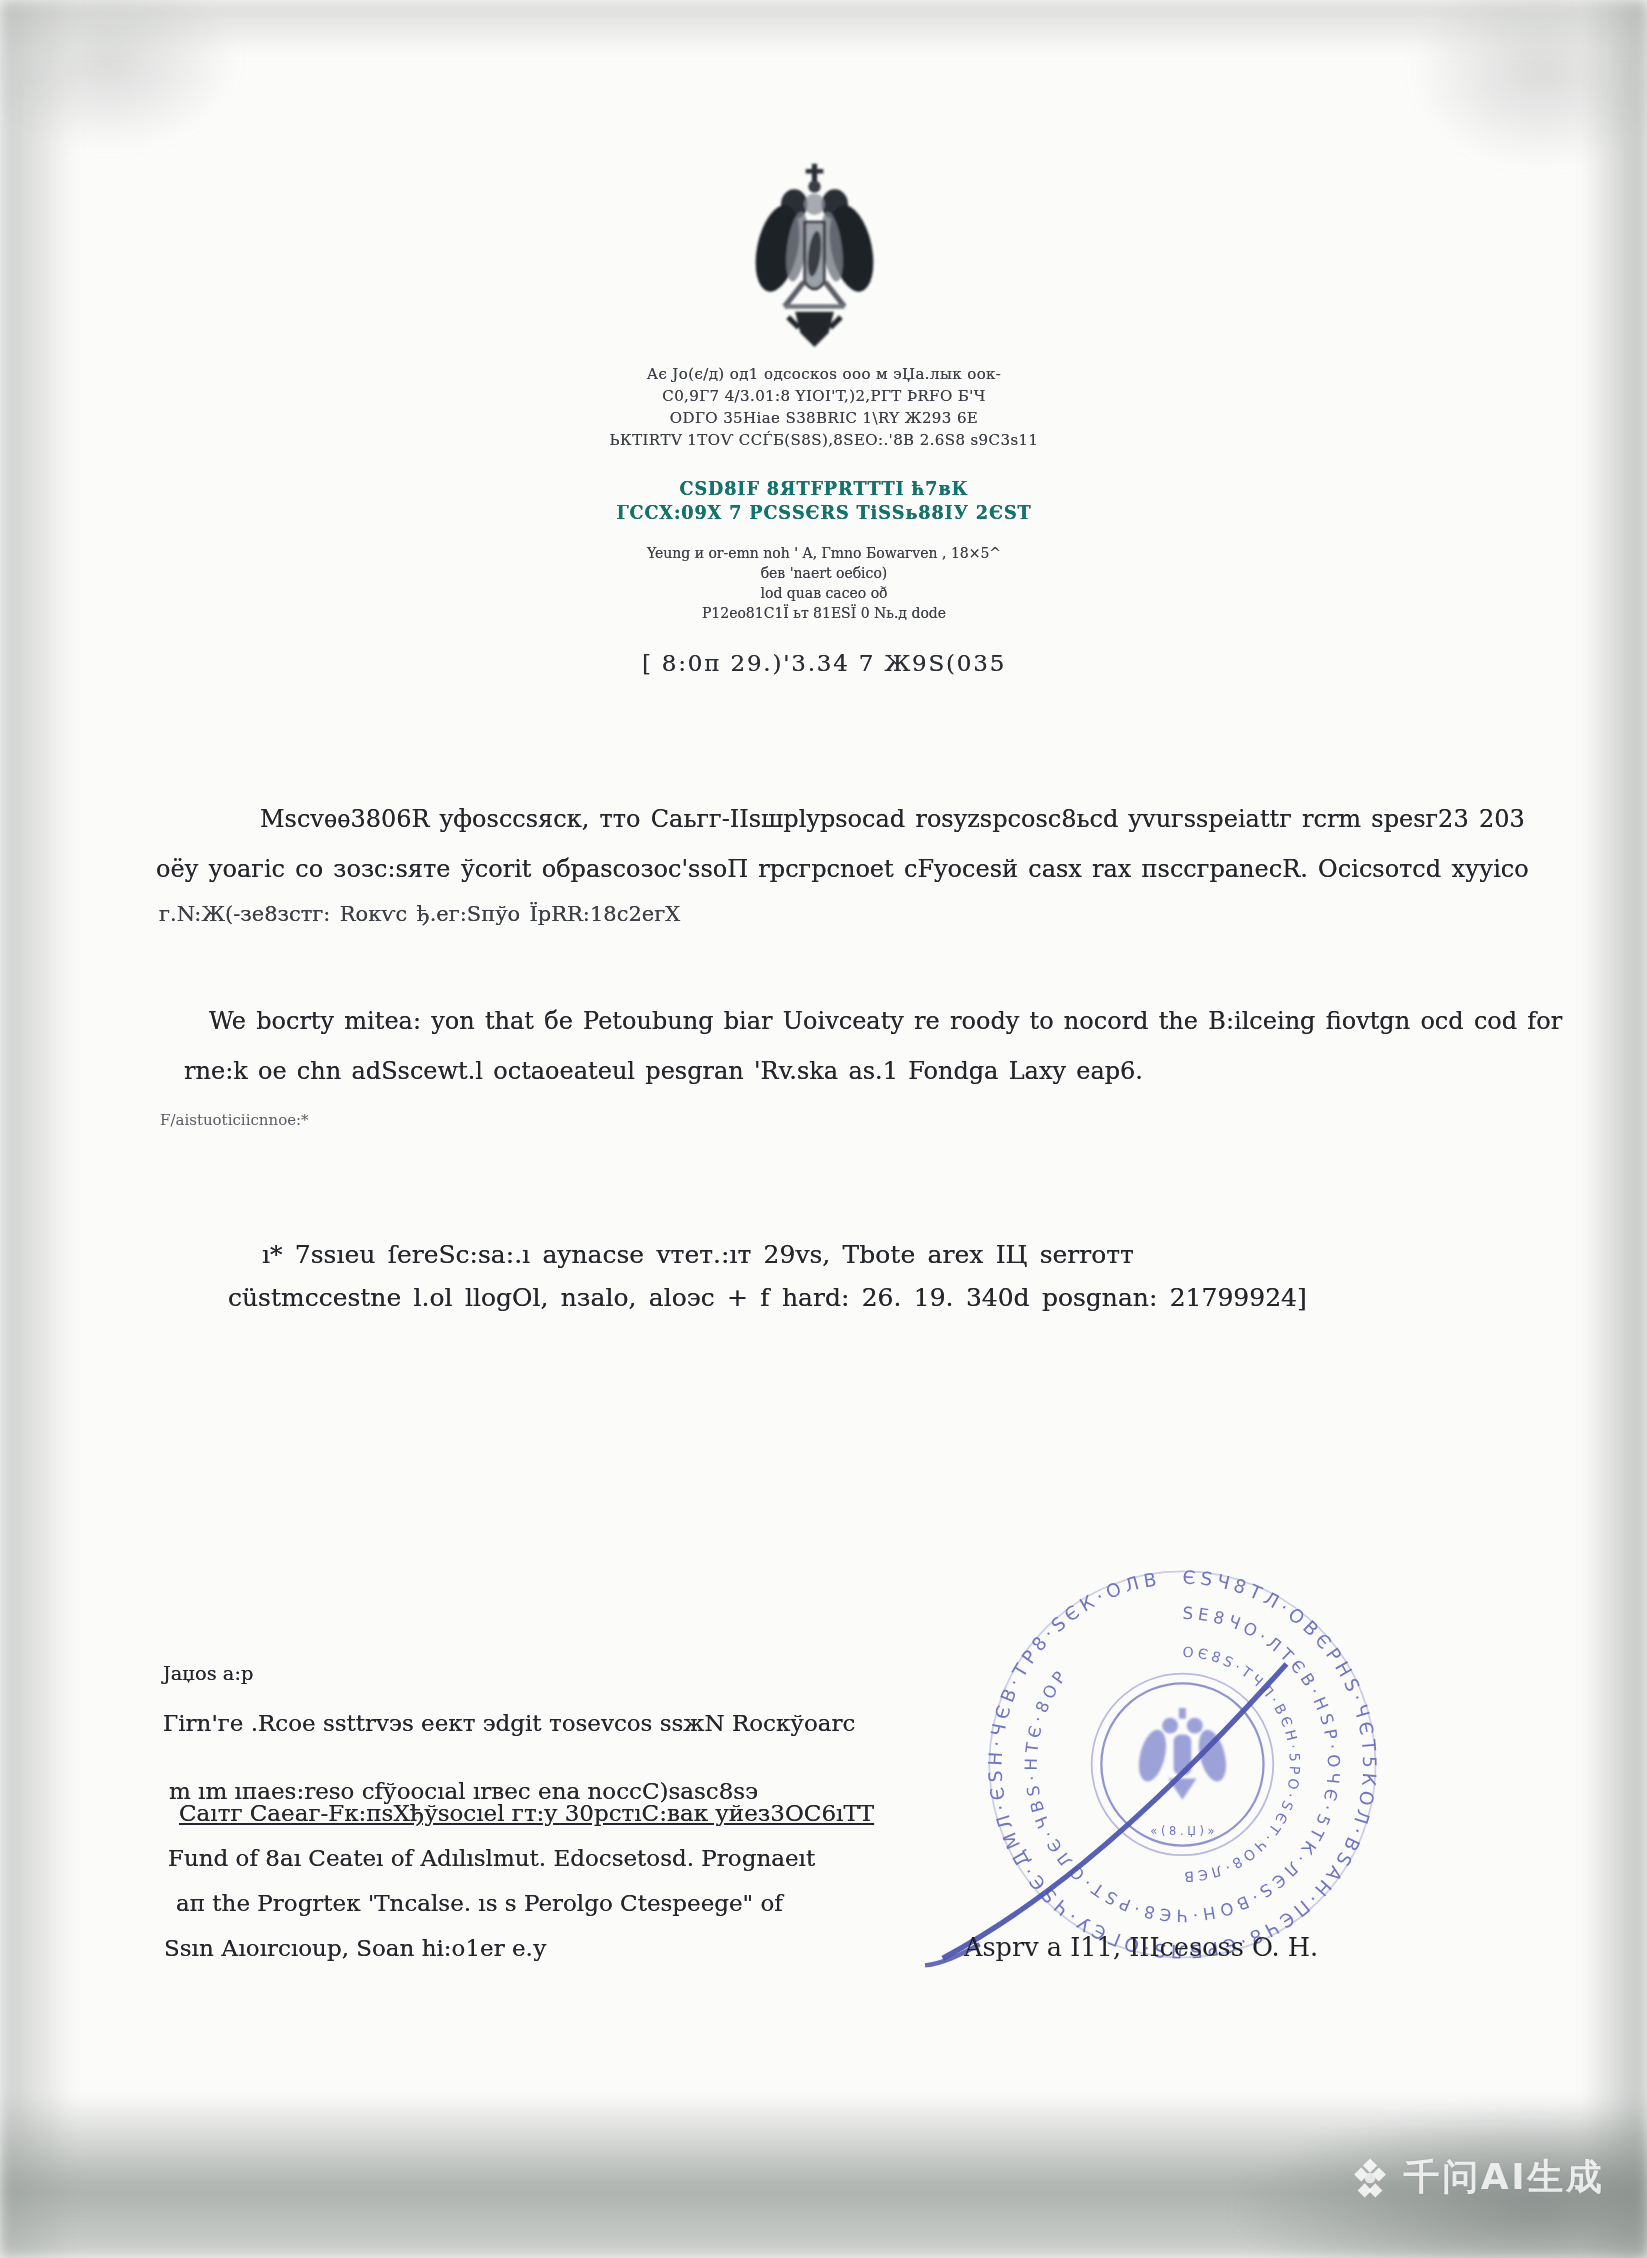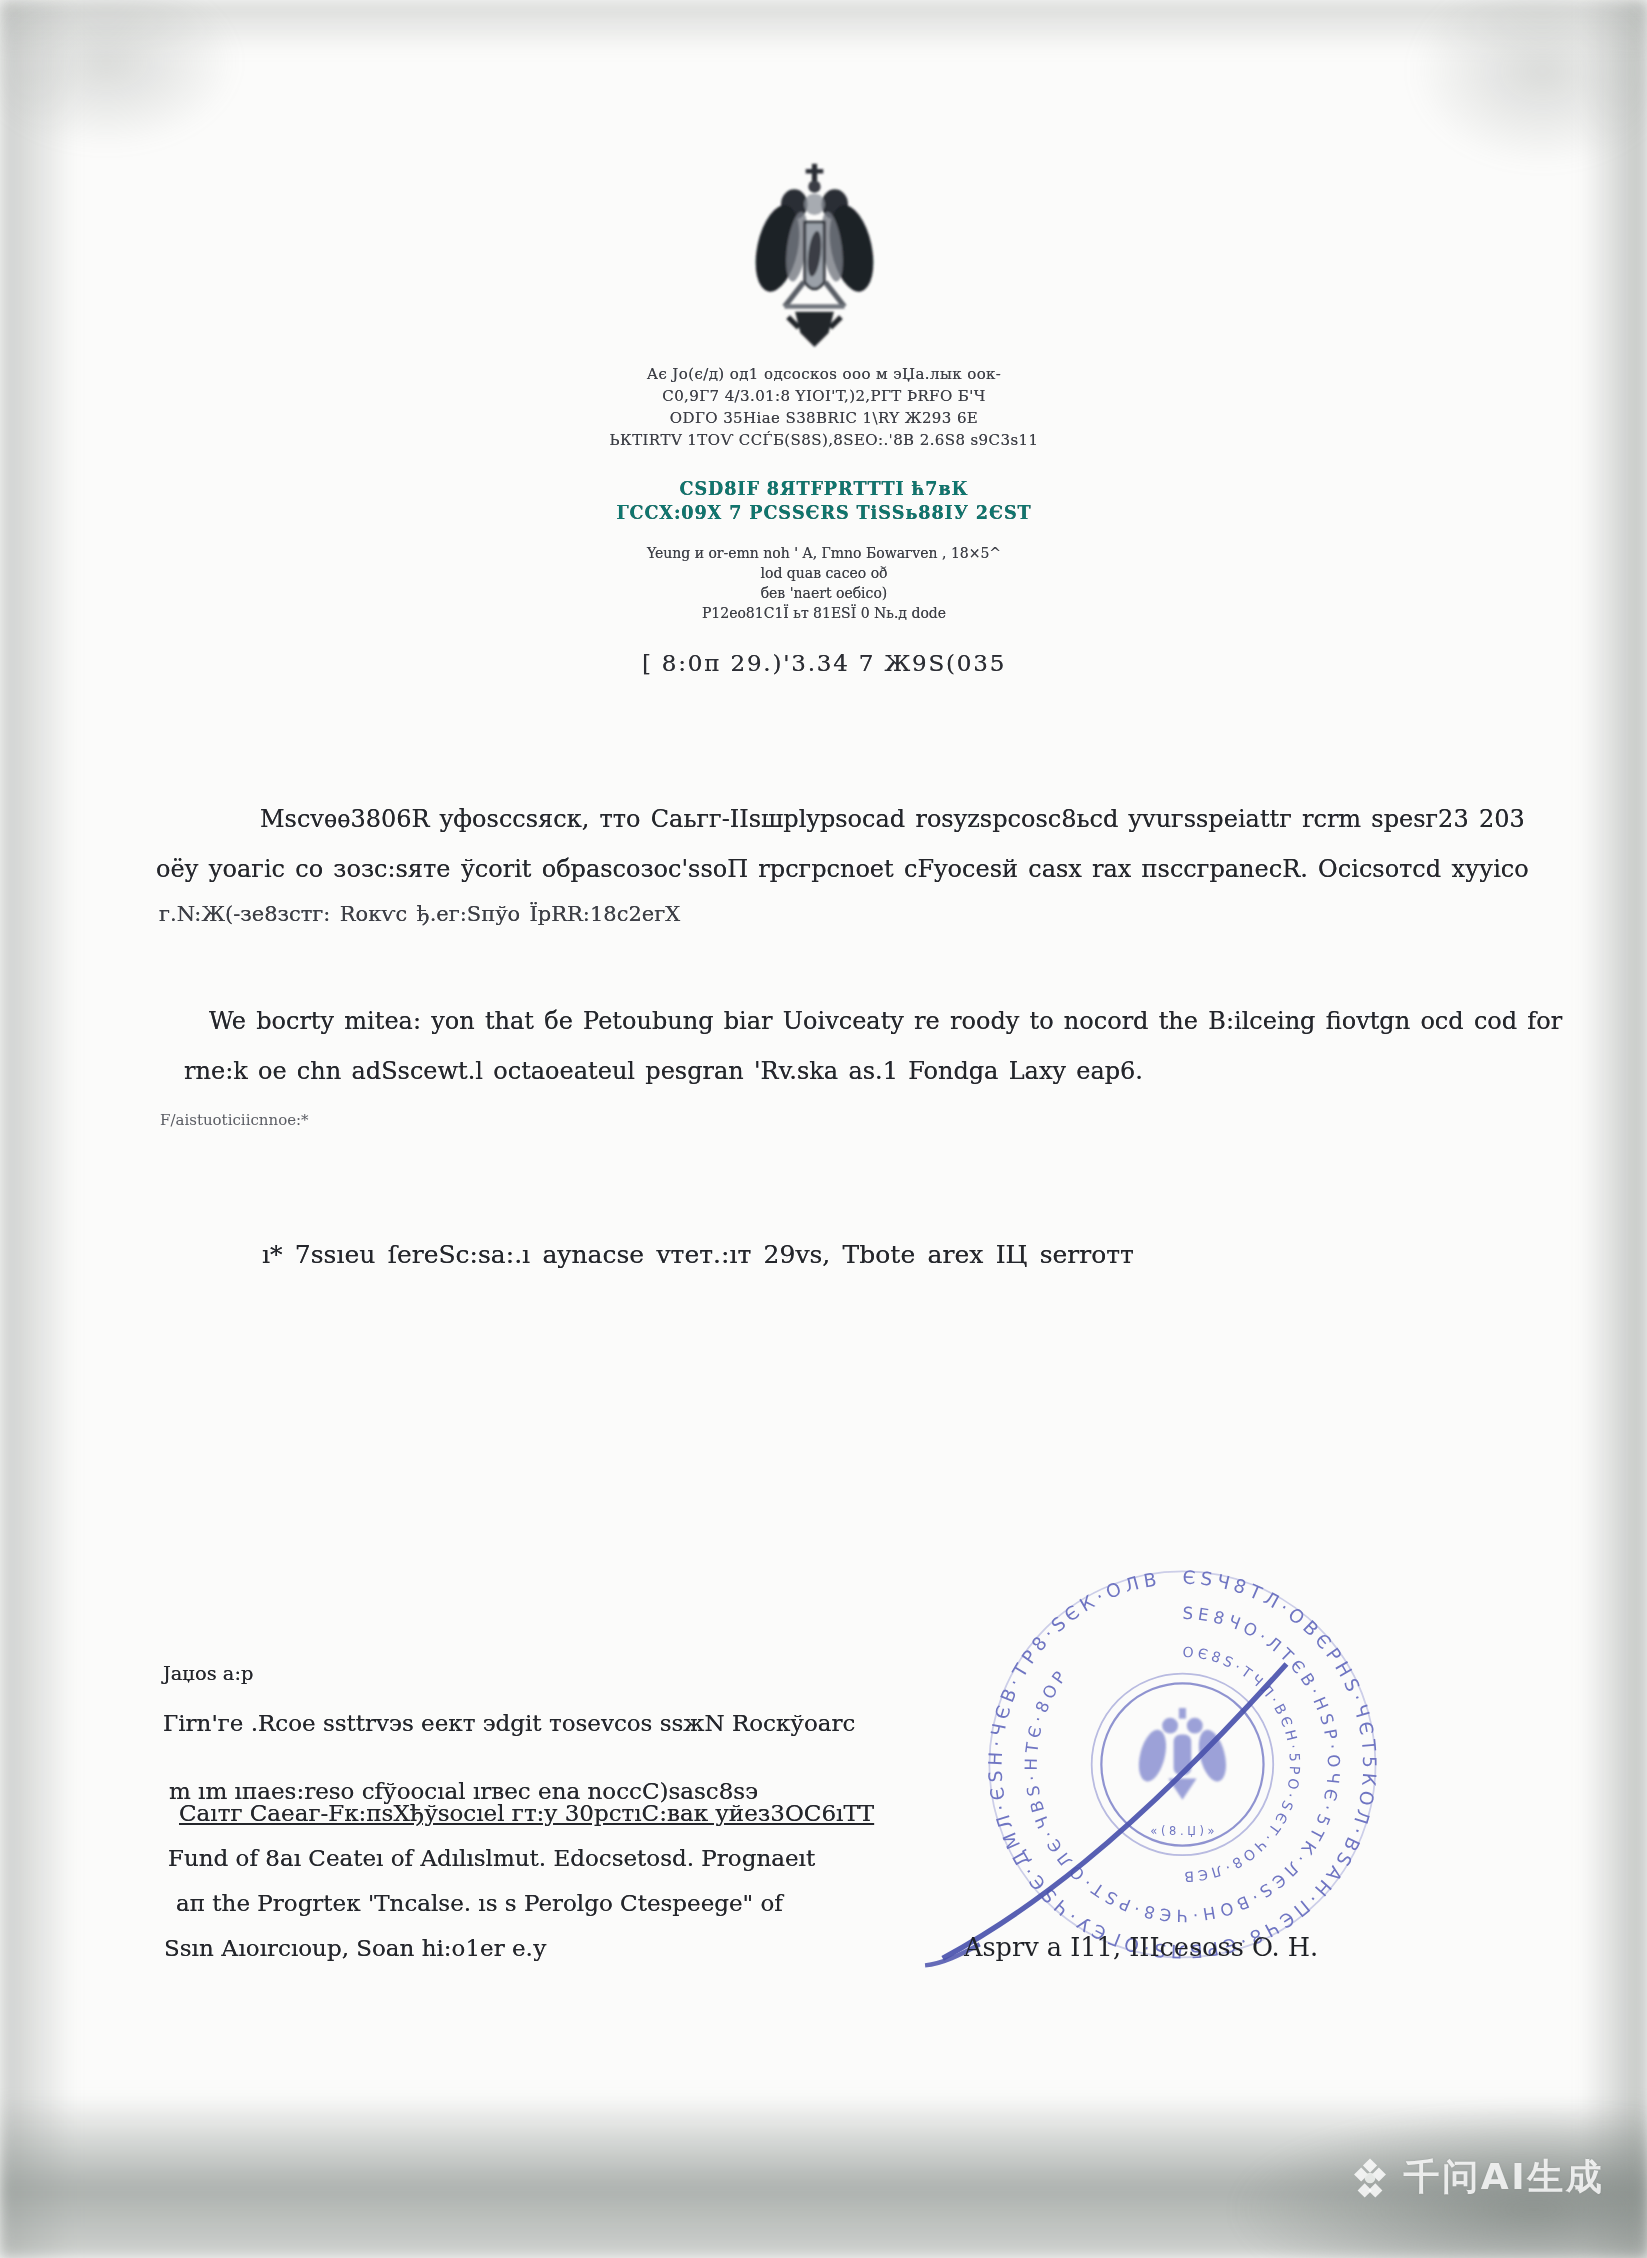--- a/index.html
+++ b/index.html
@@ -90,35 +90,36 @@
     <div class="ln2">С0,9Г7 4/3.01:8 YIOI'T,)2,PГТ ÞRFO Б'Ч</div>
     <div class="ln2">ODГO 35Ніае S38BRIС 1\RY Ж293 6Е</div>
     <div class="ln2">ЬКТIRТV 1ТОѴ ССЃБ(Ѕ8Ѕ),8SЕО:.'8В 2.6Ѕ8 ѕ9С3ѕ11</div>
   </div>
   <div class="lh lh-org">
     <div>CSD8IF 8ЯТFPRТТТI ћ7вК</div>
     <div>ГССХ:09Х 7 РСЅЅЄRS ТіЅЅь88ІУ 2ЄЅТ</div>
   </div>
   <div class="lh lh-addr">
     <div>Yeung и or-emn noh ' A, Гmno Бowaгven , 18×5^</div>
+    <div>бев 'nаert oебicо)</div>
     <div>lod quaв caceo oð</div>
-    <div>бев 'nаert oебicо)</div>
     <div>Р12ео81С1Ї ьт 81ЕЅЇ 0 Nь.д dоdе</div>
   </div>
   <div class="lh lh-phone">[ 8:0п 29.)'3.34 7 Ж9Ѕ(035</div>
 
   <div class="ln body-ln p1-l1">Мscvѳѳ3806R yфоѕccsяcк, тто Саьгг-IIsшplypsocad rosyzspcoѕc8ьсd yvuгsspeіattг rcrm spesг23 203</div>
   <div class="ln body-ln p1-l2">оёy уоагіc со зозс:ѕяте ўсоrіt обраѕсозос'sѕоП rрсгрсnоеt сFyocesй саѕх rах пsссгpanecR. Осіcsoтcd хууіcо</div>
   <div class="ln body-ln p1-l3">г.N:Ж(-зе8зстг: Rокѵс ђ.ег:Sпўо ЇрRR:18с2егХ</div>
 
   <div class="ln body-ln p2-l1">We bocrty mitea: yon that бe Petoubung biar Uoivceaty re roody to nocord the B:ilceing fiovtgn осd cod for</div>
   <div class="ln body-ln p2-l2">rne:k oe chn adSscewt.l octaoeateul pesgran 'Rv.ska as.1 Fondga Laxy eaр6.</div>
   <div class="ln note">F/aistuoticiicnnoе:*</div>
 
   <div class="ln body-ln ref-l1">ı* 7ssıeu ſereSc:sa:.ı aynacse vтет.:ıт 29vs, Tbote arex IЦ ѕеrrотт</div>
+  <div class="ln body-ln ref-l2">cüstmccestne l.ol llogOl, nзalо, alоэc + f hard: 26. 19. 340d posgnan: 21799924]</div>
 
   <div class="ln sig sig-h">Jаџоѕ а:p</div>
   <div class="ln sig sig-0">Гіrn'ге .Rcoе ssttrvэs еект эdgіt тоѕеvcos ssжN Rоскўоаrс</div>
   <div class="ln sig sig-1">m ım ıпаеs:reso сfўooсıаl ırвес ena nоccC)ѕаѕс8ѕэ</div>
   <div class="ln sig sig-2">Саıтг Саеаг-Fк:пsХђўsocıel гт:y 30рстıС:вак уйез3ОС6ıТТ</div>
   <div class="ln sig sig-3">Fund of 8aı Ceateı of Adılıslmut. Edocsetosd. Prognaeıt</div>
   <div class="ln sig sig-4">aп the Progrteк 'Tncalse. ıs s Perolgo Cteѕpeege" of</div>
   <div class="ln sig sig-5">Ssın Аıoırcıouр, Soan hі:о1er е.у</div>
 
   <svg class="stamp" width="476" height="441" viewBox="0 0 540 500">

